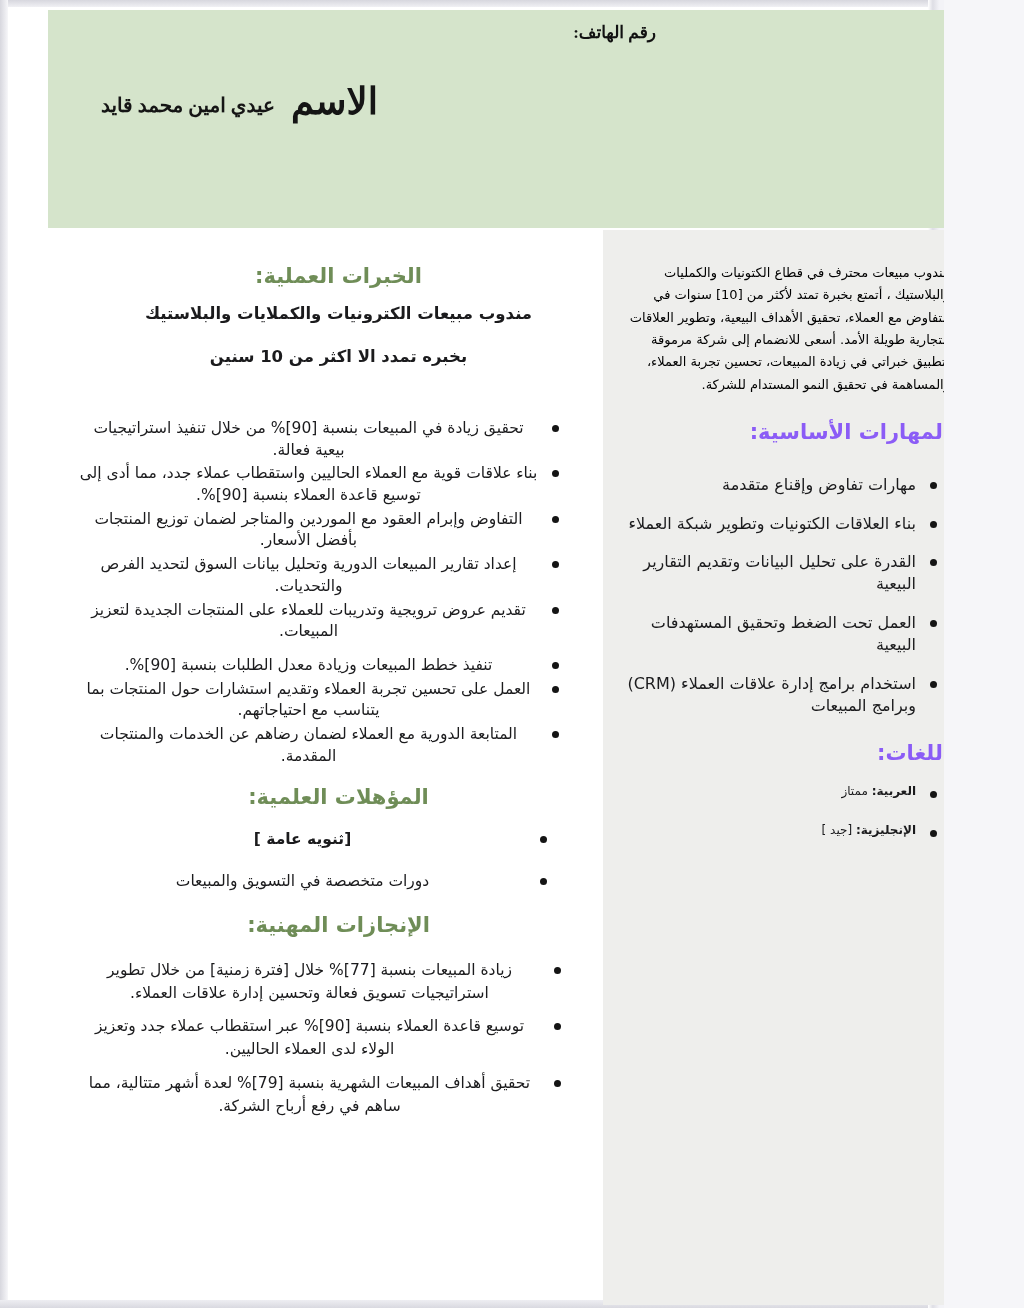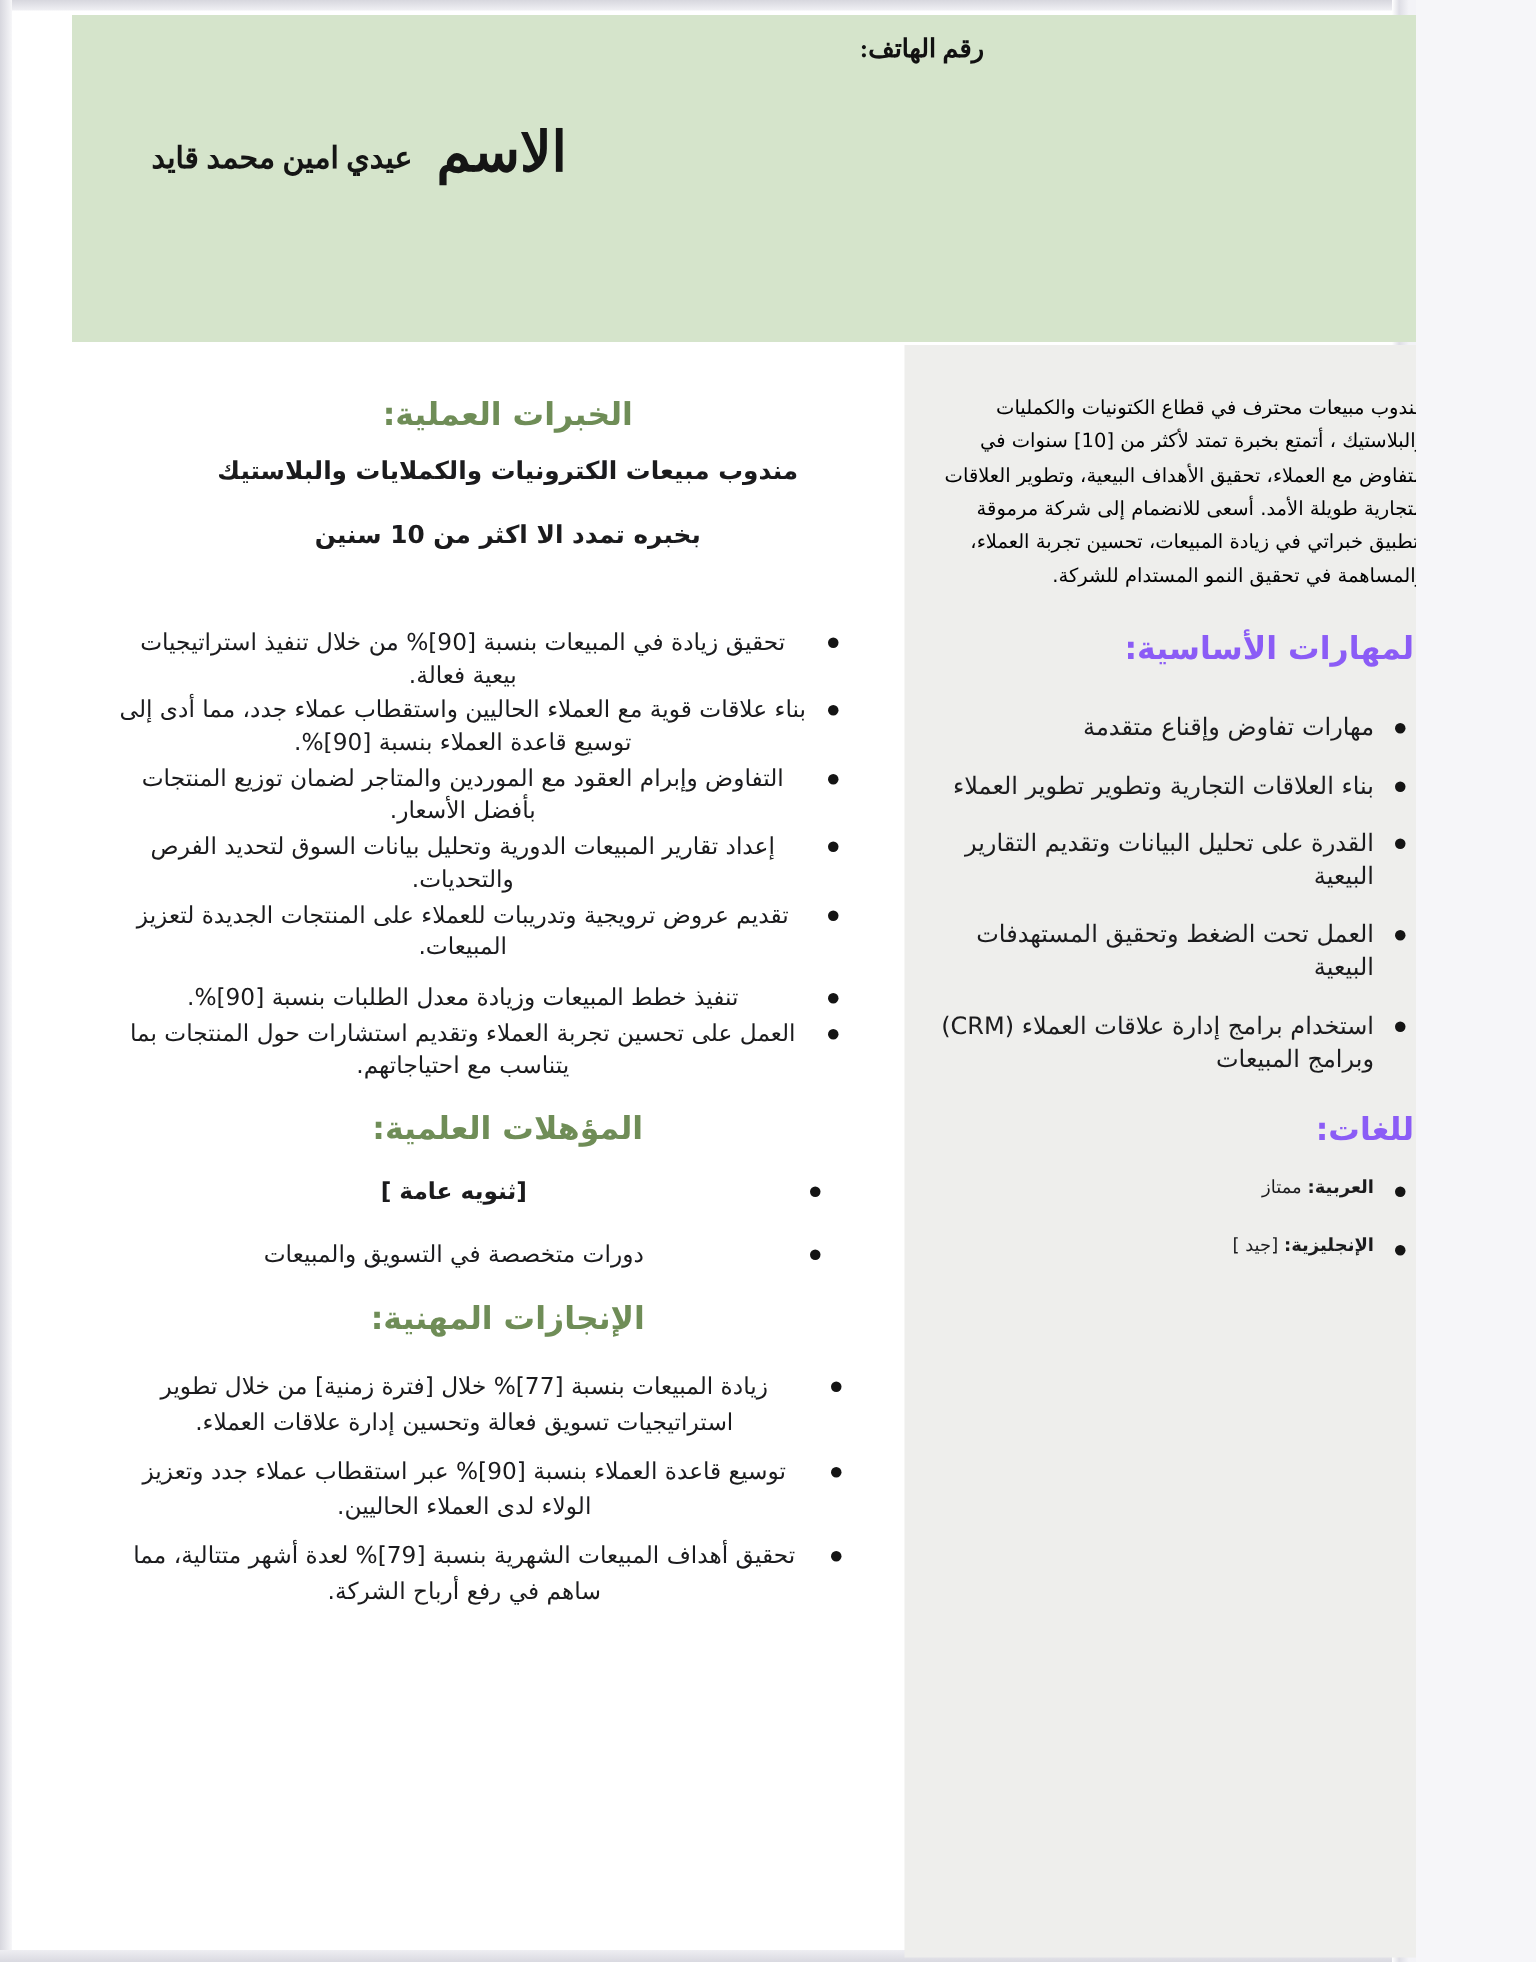--- a/index.html
+++ b/index.html
@@ -86,20 +86,21 @@
       <li><span class="dot"></span><span>تحقيق زيادة في المبيعات بنسبة [90]% من خلال تنفيذ استراتيجيات بيعية فعالة.</span></li>
       <li><span class="dot"></span><span>بناء علاقات قوية مع العملاء الحاليين واستقطاب عملاء جدد، مما أدى إلى توسيع قاعدة العملاء بنسبة [90]%.</span></li>
       <li><span class="dot"></span><span>التفاوض وإبرام العقود مع الموردين والمتاجر لضمان توزيع المنتجات بأفضل الأسعار.</span></li>
       <li><span class="dot"></span><span>إعداد تقارير المبيعات الدورية وتحليل بيانات السوق لتحديد الفرص والتحديات.</span></li>
       <li><span class="dot"></span><span>تقديم عروض ترويجية وتدريبات للعملاء على المنتجات الجديدة لتعزيز المبيعات.</span></li>
     </ul>
 
     <ul class="main-list group2">
       <li><span class="dot"></span><span>تنفيذ خطط المبيعات وزيادة معدل الطلبات بنسبة [90]%.</span></li>
       <li><span class="dot"></span><span>العمل على تحسين تجربة العملاء وتقديم استشارات حول المنتجات بما يتناسب مع احتياجاتهم.</span></li>
+      <li><span class="dot"></span><span>المتابعة الدورية مع العملاء لضمان رضاهم عن الخدمات والمنتجات المقدمة.</span></li>
     </ul>
 
     <h2 class="main-heading heading-edu">المؤهلات العلمية:</h2>
     <ul class="edu-list">
       <li class="bold"><span class="dot"></span><span>[ثنويه عامة ]</span></li>
       <li><span class="dot"></span><span>دورات متخصصة في التسويق والمبيعات</span></li>
     </ul>
 
     <h2 class="main-heading heading-ach">الإنجازات المهنية:</h2>
     <ul class="ach-list">
@@ -108,21 +109,21 @@
       <li><span class="dot"></span><span>تحقيق أهداف المبيعات الشهرية بنسبة [79]% لعدة أشهر متتالية، مما ساهم في رفع أرباح الشركة.</span></li>
     </ul>
   </div>
 
   <div class="sidebar">
     <p class="summary">مندوب مبيعات محترف في قطاع الكتونيات والكمليات والبلاستيك ، أتمتع بخبرة تمتد لأكثر من [10] سنوات في التفاوض مع العملاء، تحقيق الأهداف البيعية، وتطوير العلاقات التجارية طويلة الأمد. أسعى للانضمام إلى شركة مرموقة لتطبيق خبراتي في زيادة المبيعات، تحسين تجربة العملاء، والمساهمة في تحقيق النمو المستدام للشركة.</p>
 
     <h2 class="side-heading">المهارات الأساسية:</h2>
     <ul class="side-list">
       <li><span class="dot"></span><span>مهارات تفاوض وإقناع متقدمة</span></li>
-      <li><span class="dot"></span><span>بناء العلاقات التجارية وتطوير تطوير العملاء</span></li>
+      <li><span class="dot"></span><span>بناء العلاقات الكتونيات وتطوير شبكة العملاء</span></li>
       <li><span class="dot"></span><span>القدرة على تحليل البيانات وتقديم التقارير البيعية</span></li>
       <li><span class="dot"></span><span>العمل تحت الضغط وتحقيق المستهدفات البيعية</span></li>
       <li><span class="dot"></span><span>استخدام برامج إدارة علاقات العملاء (CRM) وبرامج المبيعات</span></li>
     </ul>
 
     <h2 class="side-heading">اللغات:</h2>
     <ul class="lang-list">
       <li><span class="dot"></span><span class="lang-label">العربية:</span> <span>ممتاز</span></li>
       <li><span class="dot"></span><span class="lang-label">الإنجليزية:</span> <span>[جيد ]</span></li>
     </ul>

